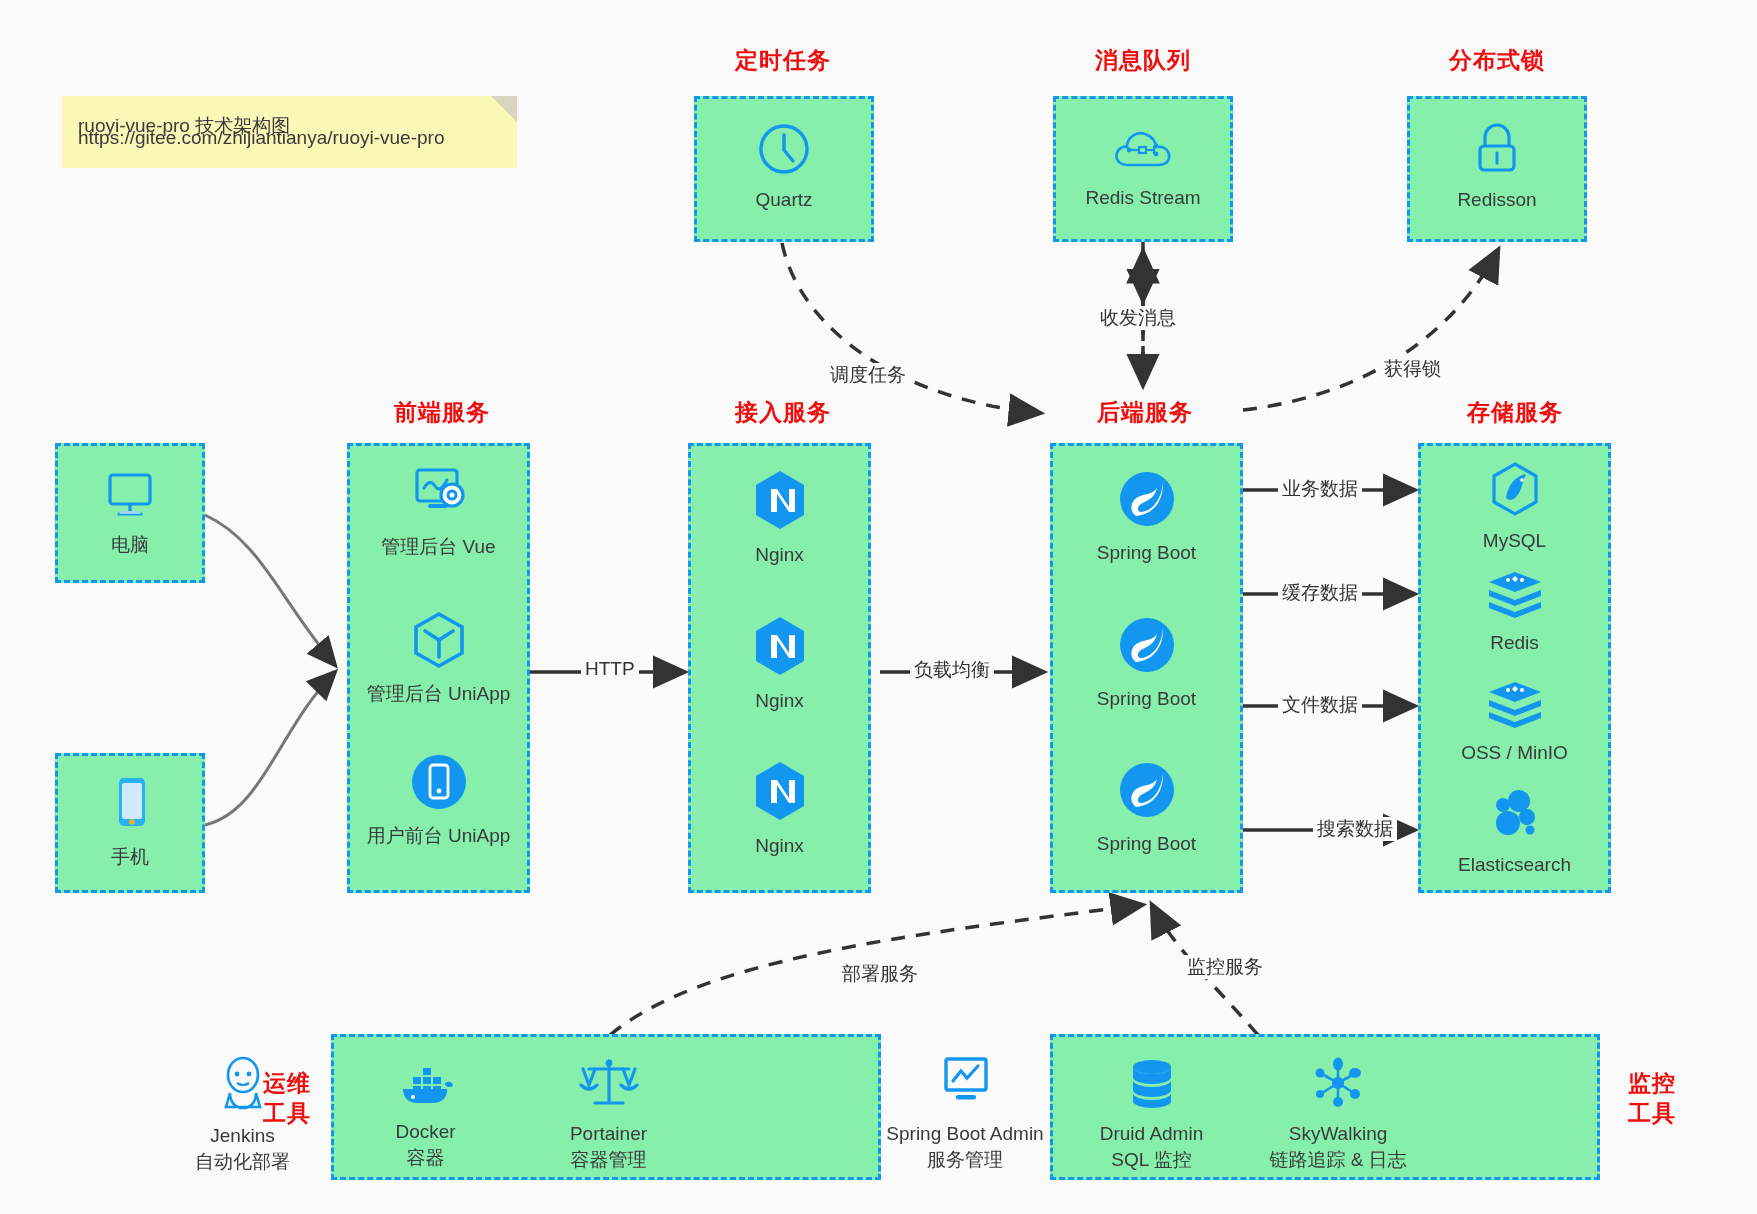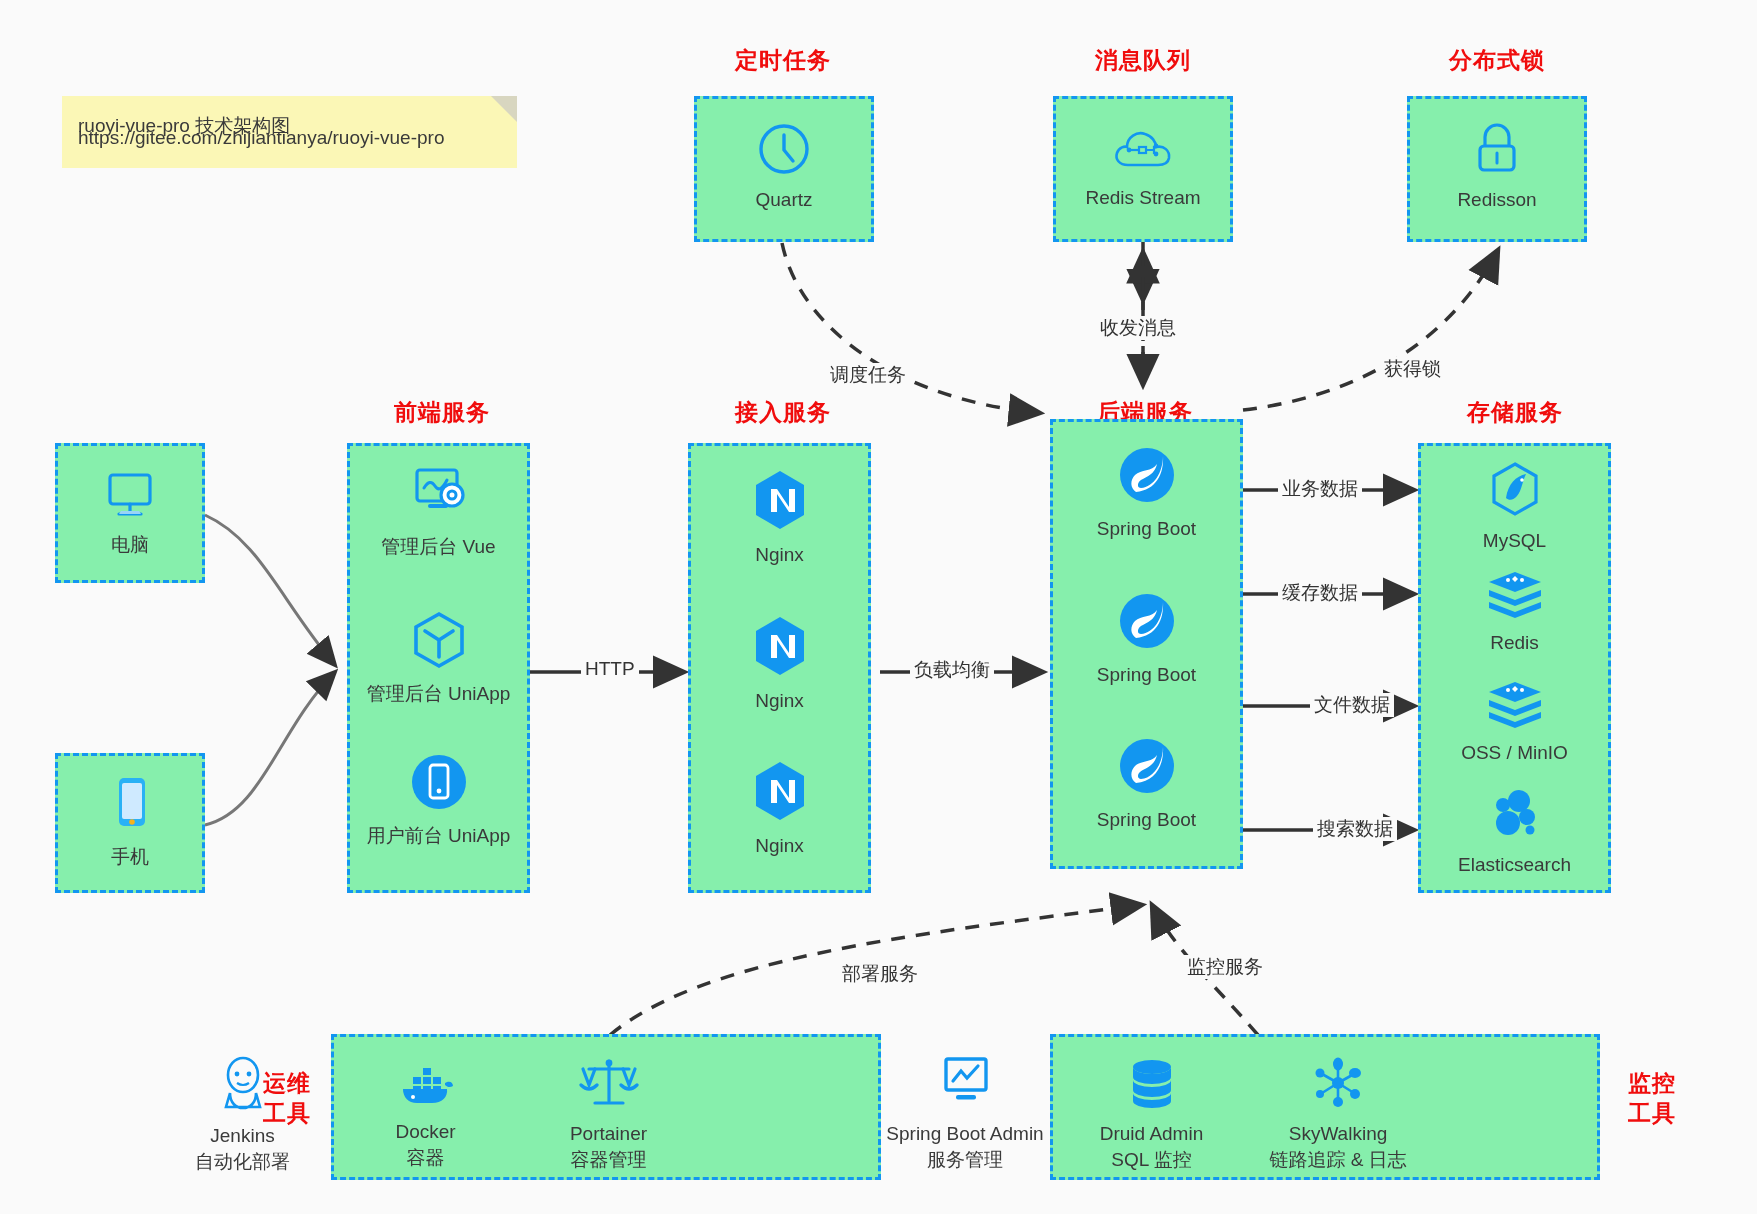--- a/index.html
+++ b/index.html
@@ -212,21 +212,21 @@
         <svg width="58" height="64" viewBox="0 0 58 64">
           <path d="M29 3 L53 17 L53 47 L29 61 L5 47 L5 17 Z" fill="#1296f0"></path>
           <path d="M20 44 L20 21 L26 21 L38 39 L38 21 L44 21 L44 44 L38 44 L26 26 L26 44 Z" fill="#fff"></path>
         </svg>
       </span>
       <span class="lab">Nginx</span>
     </div>
   </div>
 
   <div class="gtitle" style="left:1055px;top:397px;width:180px;">后端服务</div>
-  <div class="gbox" style="left:1050px;top:419px;width:193px;height:450px;">
+  <div class="gbox" style="left:1050px;top:443px;width:193px;height:450px;">
     <div class="node" style="top:22px;">
       <span class="ico">
         <svg width="62" height="62" viewBox="0 0 62 62">
           <circle cx="31" cy="31" r="27" fill="#1296f0"></circle>
           <path d="M47 12 C48 30 40 46 20 48 C14 44 14 36 19 31 C25 25 36 28 41 20
                    C38 33 27 33 23 38 C21 41 22 44 25 44 C38 43 47 28 47 12 Z" fill="#fff"></path>
         </svg>
       </span>
       <span class="lab">Spring Boot</span>
     </div>
@@ -414,27 +414,27 @@
       <span class="lab">SkyWalking</span>
       <span class="lab2">链路追踪 &amp; 日志</span>
     </div>
   </div>
   <div class="gtitle side" style="left:1612px;top:1068px;width:80px;">
     <div>监控</div>
     <div>工具</div>
   </div>
 
   <div class="elab dash" style="left:826px;top:363px;">调度任务</div>
-  <div class="elab dash" style="left:1096px;top:316px;">收发消息</div>
+  <div class="elab dash" style="left:1096px;top:306px;">收发消息</div>
   <div class="elab dash" style="left:1380px;top:357px;">获得锁</div>
 
   <div class="elab" style="left:581px;top:657px;">HTTP</div>
   <div class="elab" style="left:910px;top:658px;">负载均衡</div>
 
   <div class="elab" style="left:1278px;top:477px;">业务数据</div>
   <div class="elab" style="left:1278px;top:581px;">缓存数据</div>
-  <div class="elab" style="left:1278px;top:693px;margin-left:32px;">文件数据</div>
+  <div class="elab" style="left:1278px;top:693px;">文件数据</div>
   <div class="elab" style="left:1278px;top:817px;margin-left:35px;">搜索数据</div>
 
   <div class="elab dash" style="left:838px;top:962px;">部署服务</div>
   <div class="elab dash" style="left:1183px;top:955px;">监控服务</div>
 
 </div>
 
 </body></html>

